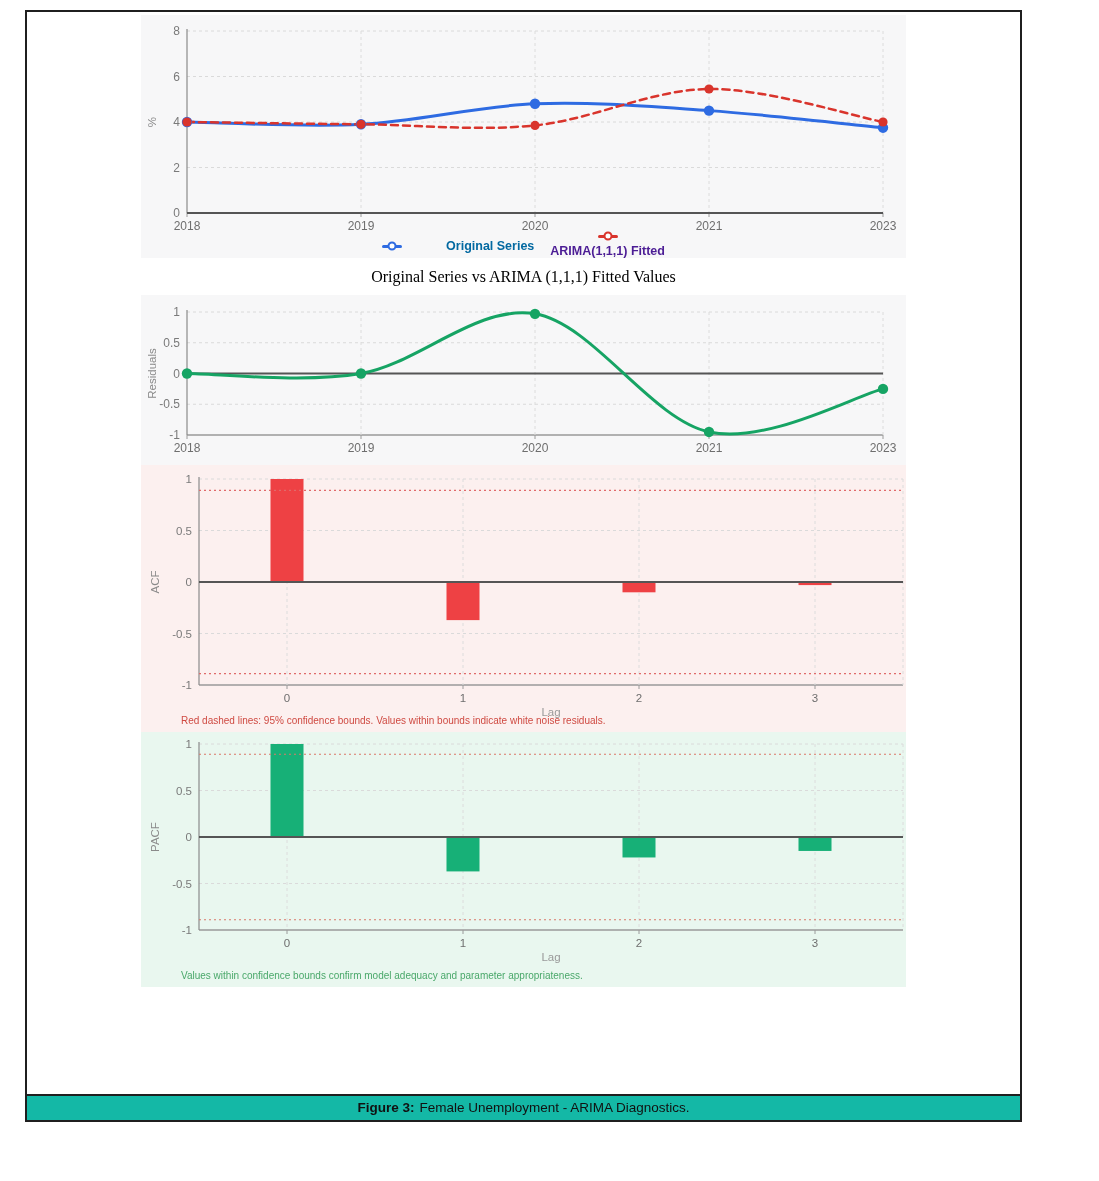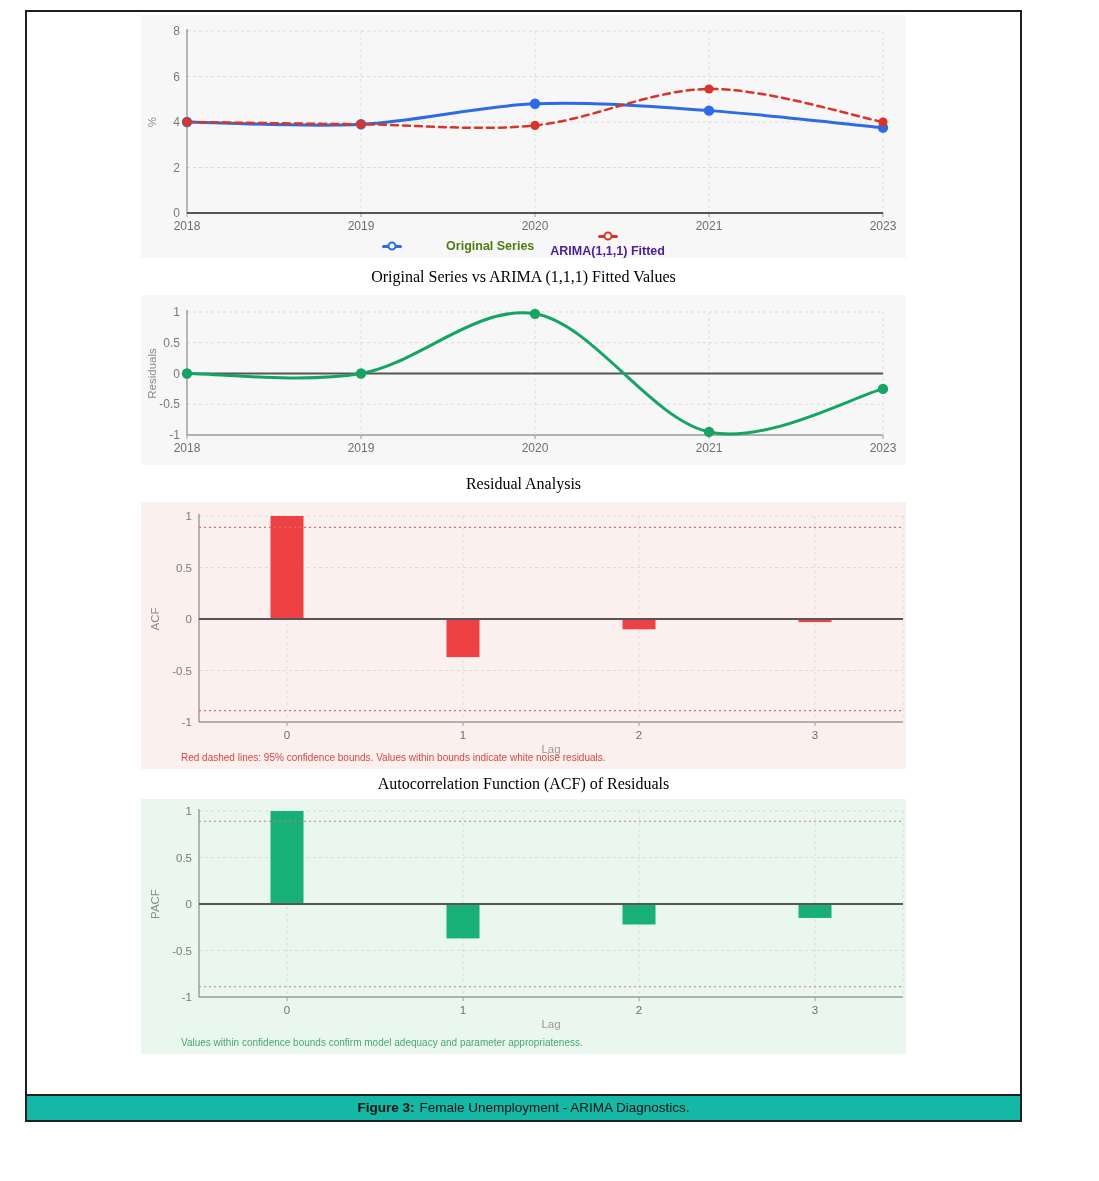--- a/index.html
+++ b/index.html
@@ -79,21 +79,21 @@
         <circle cx="394" cy="88.8" r="5.2" fill="#2e6be2"></circle>
         <circle cx="568" cy="95.625" r="5.2" fill="#2e6be2"></circle>
         <circle cx="742" cy="112.6875" r="5.2" fill="#2e6be2"></circle>
         <circle cx="46" cy="107" r="4.6" fill="#d9342c"></circle>
         <circle cx="220" cy="109.275" r="4.6" fill="#d9342c"></circle>
         <circle cx="394" cy="110.4125" r="4.6" fill="#d9342c"></circle>
         <circle cx="568" cy="74.0125" r="4.6" fill="#d9342c"></circle>
         <circle cx="742" cy="107" r="4.6" fill="#d9342c"></circle>
       </svg>
     <div class="legend">
-      <span class="legend-item" style="color: #4d7c0f; gap: 44px;">
+      <span class="legend-item" style="color: #0369a1; gap: 44px;">
         <span class="lmark" style="background: rgb(46, 107, 226);">
             <span class="ldot" style="border-color: rgb(46, 107, 226);"></span>
           </span>
         <span>Original Series</span>
       </span>
       <span class="legend-item" style="color: #4c1d95; flex-direction: column;">
         <span class="lmark" style="background: rgb(217, 52, 44);">
             <span class="ldot" style="border-color: rgb(217, 52, 44);"></span>
           </span>
         <span>ARIMA(1,1,1) Fitted</span>
@@ -131,21 +131,20 @@
         <line x1="46" y1="78.5" x2="742" y2="78.5" stroke="#555" stroke-width="2"></line>
         <text x="15" y="78.5" transform="rotate(-90 15 78.5)" text-anchor="middle" fill="#8a8a8a" font-size="11.5">Residuals</text>
         <path d="M46 78.5C75 78.5 162 88.4425 220 78.5C278 68.5575 336 9.107499999999996 394 18.845C452 28.582500000000003 510 124.42000000000002 568 136.925C626 149.43 713 101.05 742 93.875" fill="none" stroke="#16a464" stroke-width="3" stroke-linecap="round"></path>
         <circle cx="46" cy="78.5" r="5.2" fill="#16a464"></circle>
         <circle cx="220" cy="78.5" r="5.2" fill="#16a464"></circle>
         <circle cx="394" cy="18.845" r="5.2" fill="#16a464"></circle>
         <circle cx="568" cy="136.925" r="5.2" fill="#16a464"></circle>
         <circle cx="742" cy="93.875" r="5.2" fill="#16a464"></circle>
       </svg>
     </div>
-  <div class="chart-title">Residual Analysis</div>
 
   <div class="panel p3" style="background: rgb(252, 240, 239);">
       <svg width="765" height="267">
         <line x1="58" y1="220" x2="762" y2="220" stroke="#9a9a9a" stroke-width="1.4"></line>
         <text x="51" y="224" text-anchor="end" fill="#7a7a7a" font-size="11.5">-1</text>
         <line x1="58" y1="168.5" x2="762" y2="168.5" stroke="#dadada" stroke-width="1" stroke-dasharray="3,3"></line>
         <text x="51" y="172.5" text-anchor="end" fill="#7a7a7a" font-size="11.5">-0.5</text>
         <text x="51" y="121" text-anchor="end" fill="#7a7a7a" font-size="11.5">0</text>
         <line x1="58" y1="65.5" x2="762" y2="65.5" stroke="#dadada" stroke-width="1" stroke-dasharray="3,3"></line>
         <text x="51" y="69.5" text-anchor="end" fill="#7a7a7a" font-size="11.5">0.5</text>
@@ -170,21 +169,20 @@
         <rect x="481.5" y="117" width="33" height="10.299999999999997" fill="#ee4144"></rect>
         <rect x="657.5" y="117" width="33" height="3.0900000000000034" fill="#ee4144"></rect>
         <line x1="58" y1="117" x2="762" y2="117" stroke="#555" stroke-width="2"></line>
         <line x1="58" y1="25.329999999999984" x2="762" y2="25.329999999999984" stroke="#e06a6a" stroke-width="1.2" stroke-dasharray="2,3"></line>
         <line x1="58" y1="208.67000000000002" x2="762" y2="208.67000000000002" stroke="#e06a6a" stroke-width="1.2" stroke-dasharray="2,3"></line>
         <text x="18" y="117" transform="rotate(-90 18 117)" text-anchor="middle" fill="#8a8a8a" font-size="11.5">ACF</text>
         <text x="410" y="251" text-anchor="middle" fill="#9a9a9a" font-size="11.5">Lag</text>
       </svg>
     <div class="note" style="color: rgb(207, 74, 66);">Red dashed lines: 95% confidence bounds. Values within bounds indicate white noise residuals.</div>
   </div>
-  <div class="chart-title t3">Autocorrelation Function (ACF) of Residuals</div>
 
   <div class="panel p4" style="background: rgb(233, 247, 239);">
       <svg width="765" height="255">
         <line x1="58" y1="198" x2="762" y2="198" stroke="#9a9a9a" stroke-width="1.4"></line>
         <text x="51" y="202" text-anchor="end" fill="#7a7a7a" font-size="11.5">-1</text>
         <line x1="58" y1="151.5" x2="762" y2="151.5" stroke="#dadada" stroke-width="1" stroke-dasharray="3,3"></line>
         <text x="51" y="155.5" text-anchor="end" fill="#7a7a7a" font-size="11.5">-0.5</text>
         <text x="51" y="109" text-anchor="end" fill="#7a7a7a" font-size="11.5">0</text>
         <line x1="58" y1="58.5" x2="762" y2="58.5" stroke="#dadada" stroke-width="1" stroke-dasharray="3,3"></line>
         <text x="51" y="62.5" text-anchor="end" fill="#7a7a7a" font-size="11.5">0.5</text>

